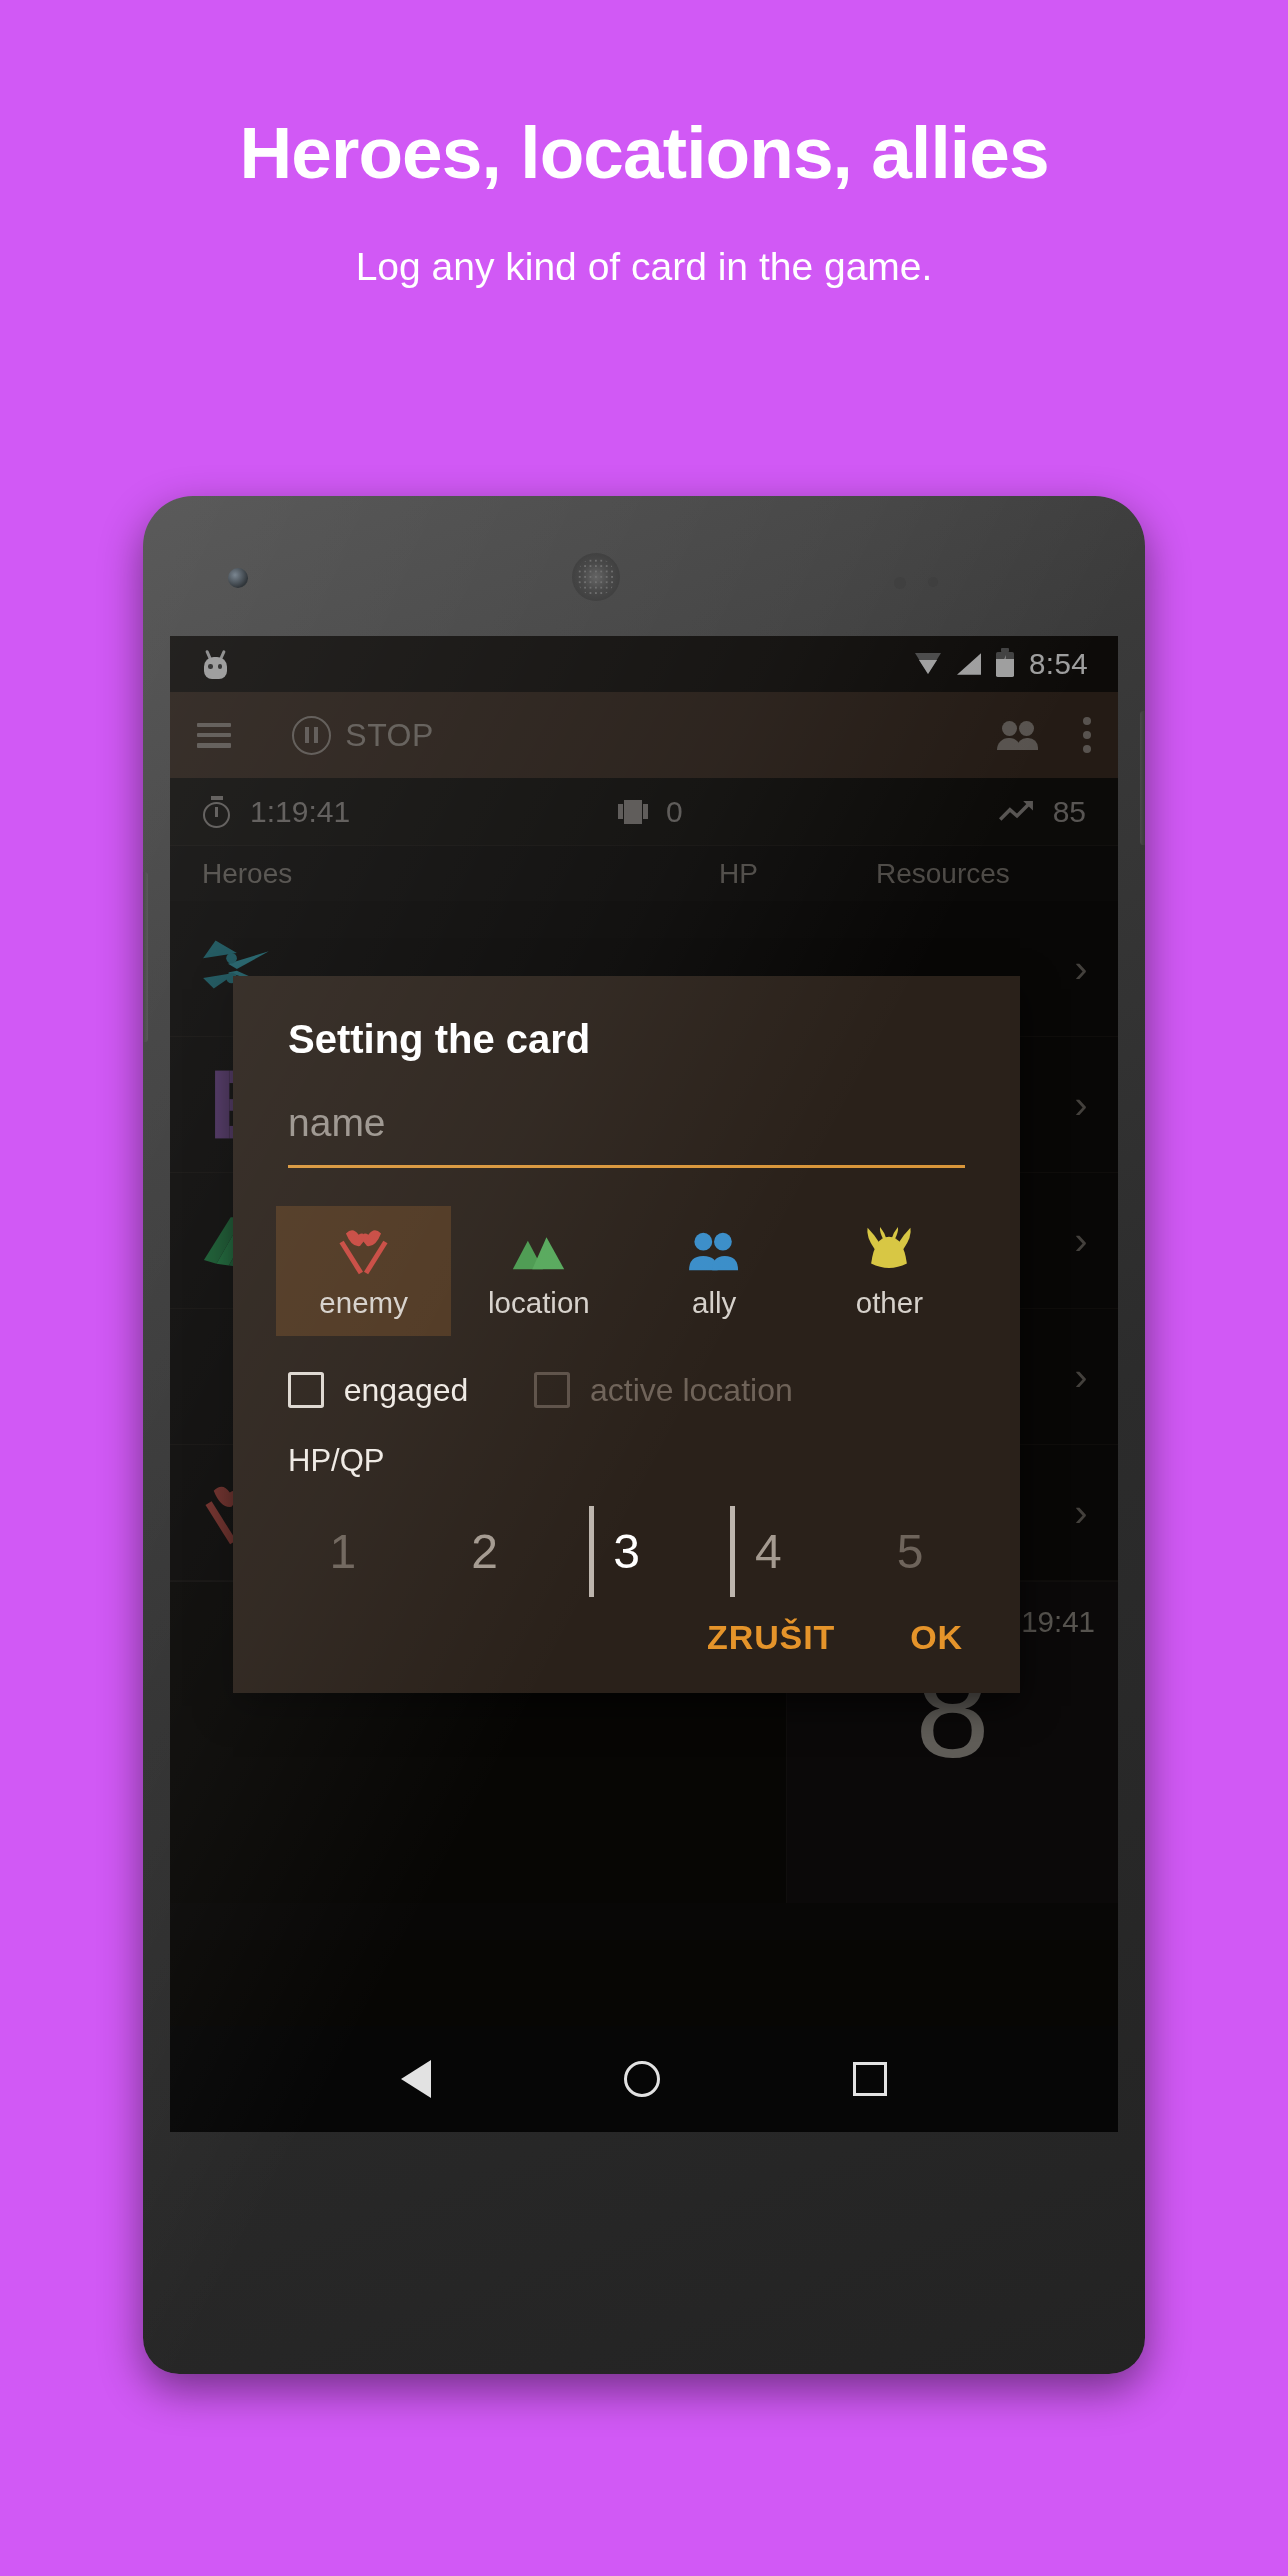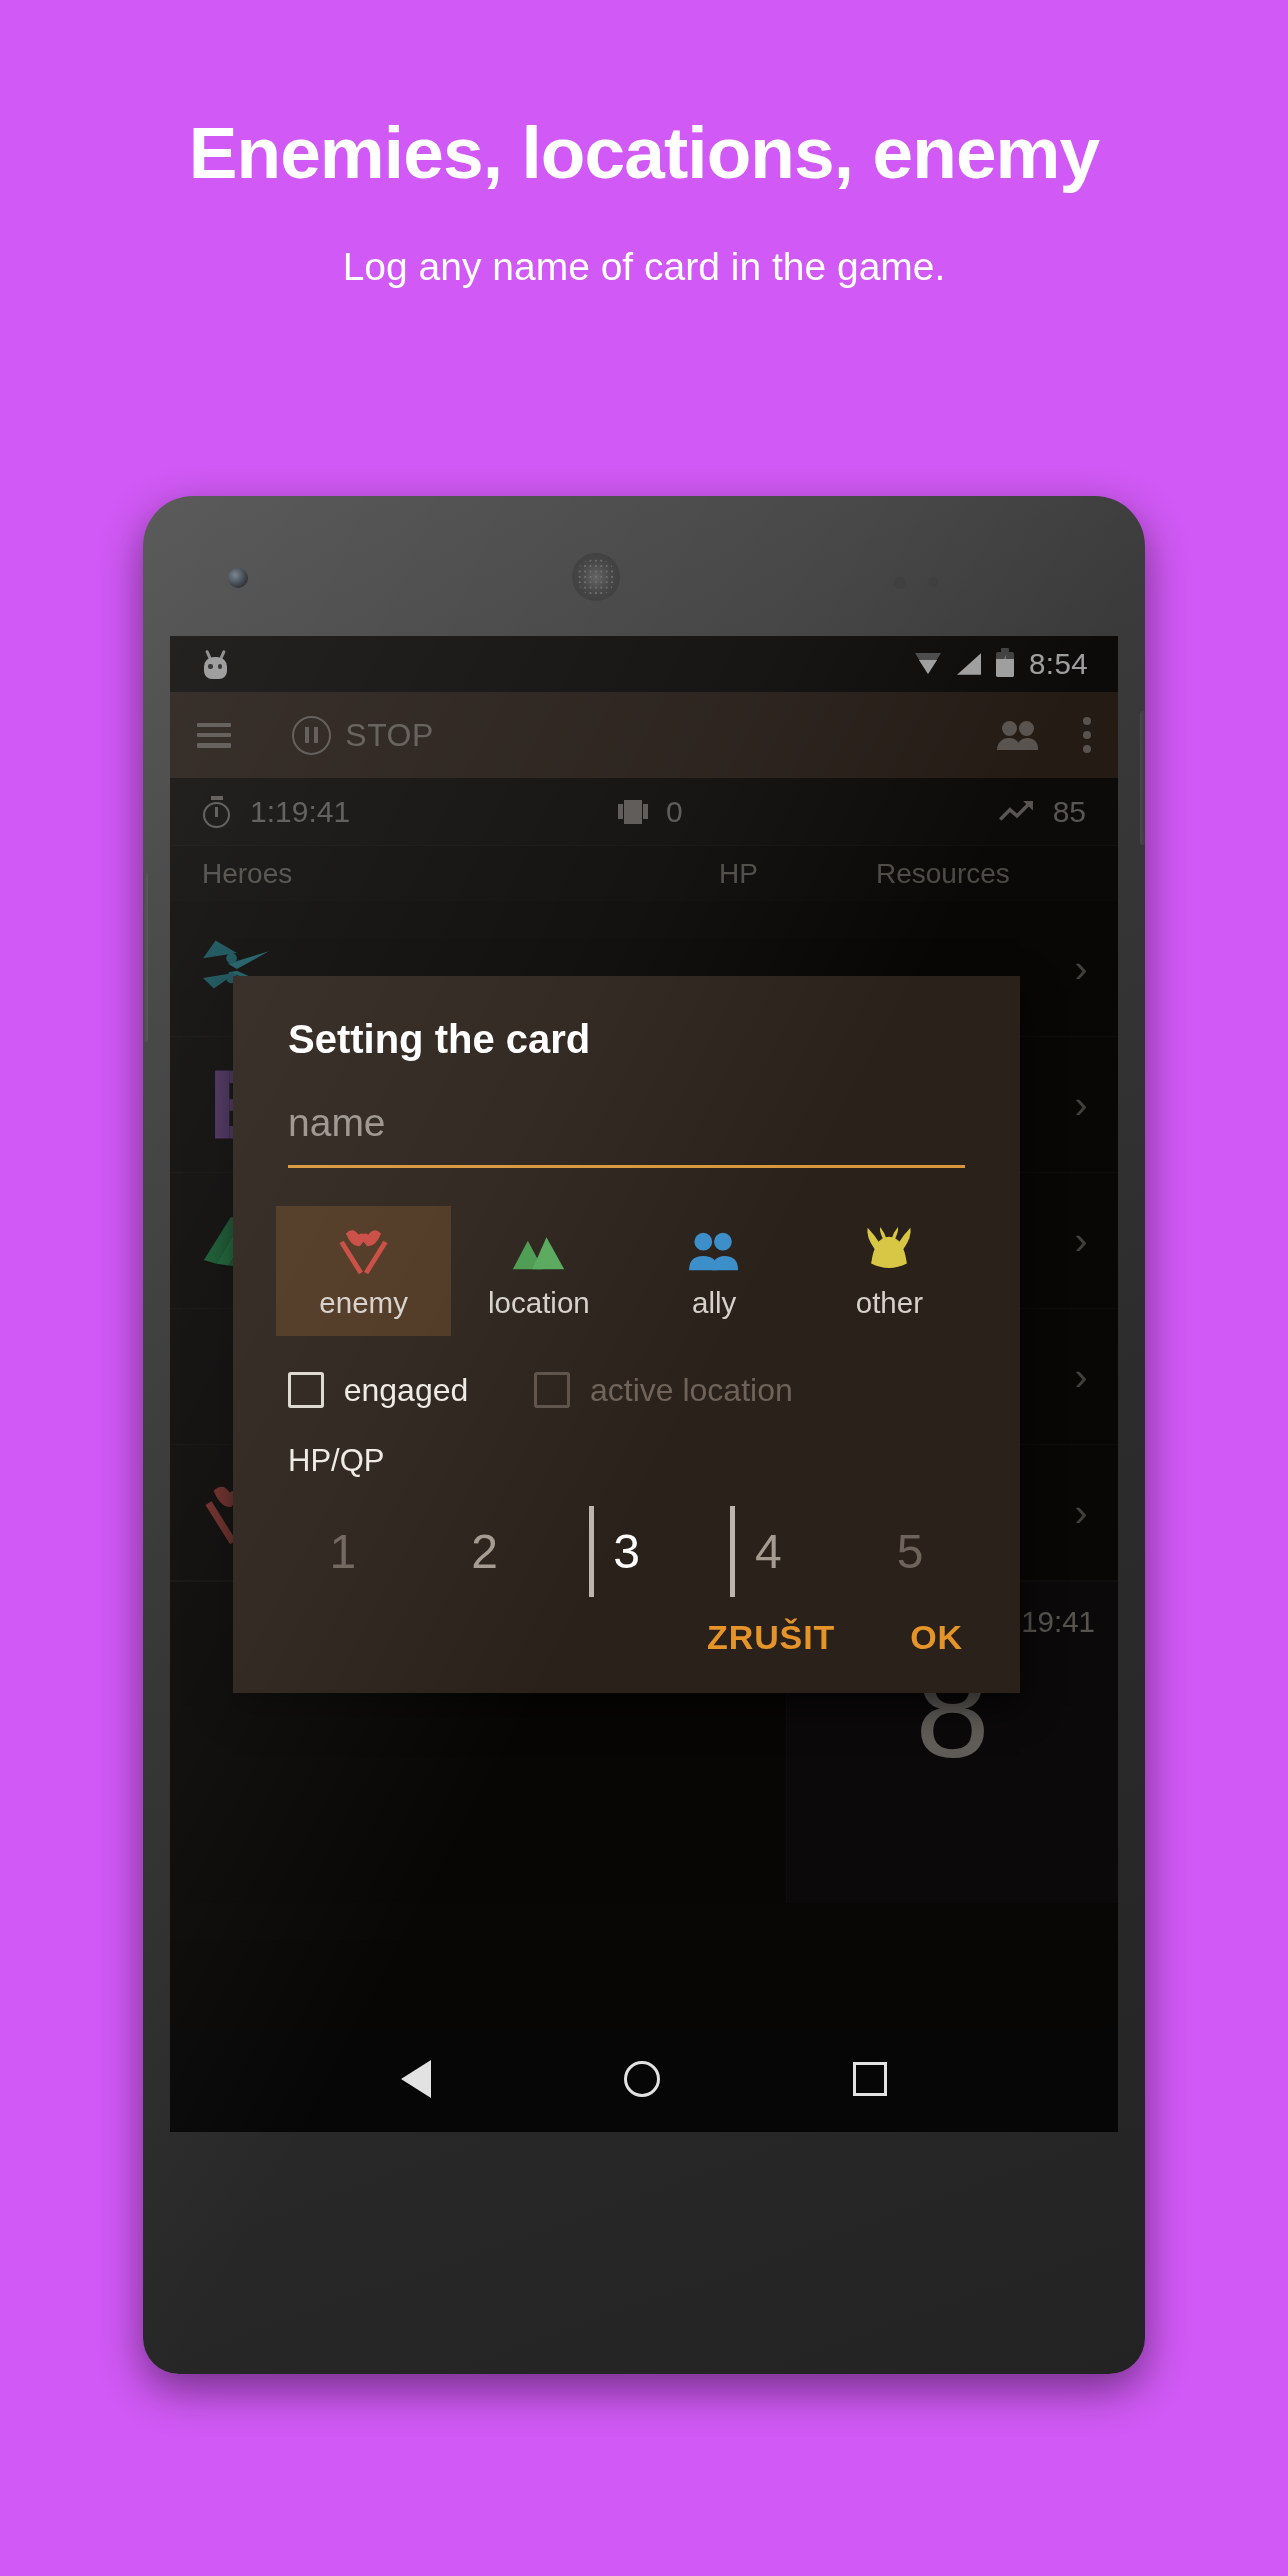--- a/index.html
+++ b/index.html
@@ -234,23 +234,23 @@
   .pk-div { position:absolute; top:12.5px; width:4.5px; height:91px; background:#bdb5ad; }
   .pk-div.d1 { left:317px; }
   .pk-div.d2 { left:458px; }
   .actions { display:flex; justify-content:flex-end; gap:75px; padding:9px 57px 36px 0; }
   .act { color:#e5942a; font-size:34px; font-weight:bold; letter-spacing:0.9px; }
 </style>
 </head>
 <body>
 
 <div class="promo">
-  <div class="promo-title">Enemies, locations, enemy</div>
+  <div class="promo-title">Heroes, locations, allies</div>
   <div class="promo-sub">
-    <div>Log any name of card in the game.</div>
+    <div>Log any kind of card in the game.</div>
   </div>
 </div>
 
 <div class="device">
   <div class="cam"></div>
   <div class="speaker"></div>
   <div class="sensor1"></div>
   <div class="sensor2"></div>
   <div class="btn-side"></div>
   <div class="btn-side2"></div>

